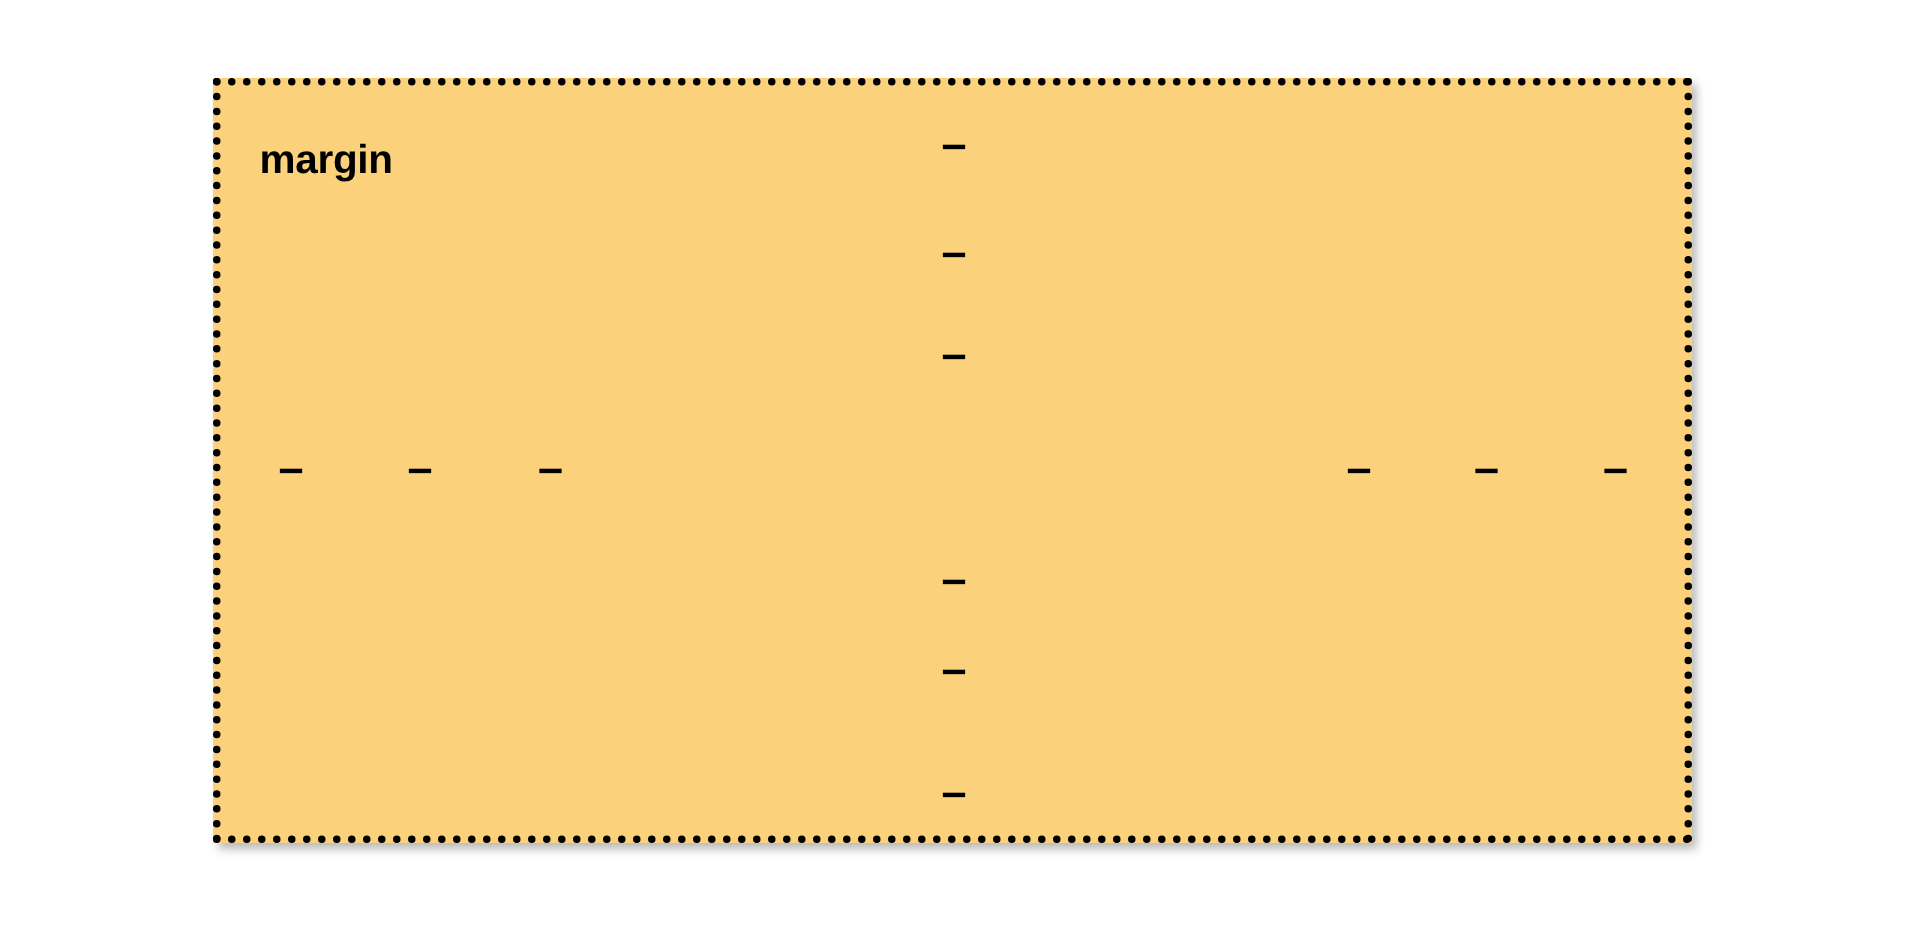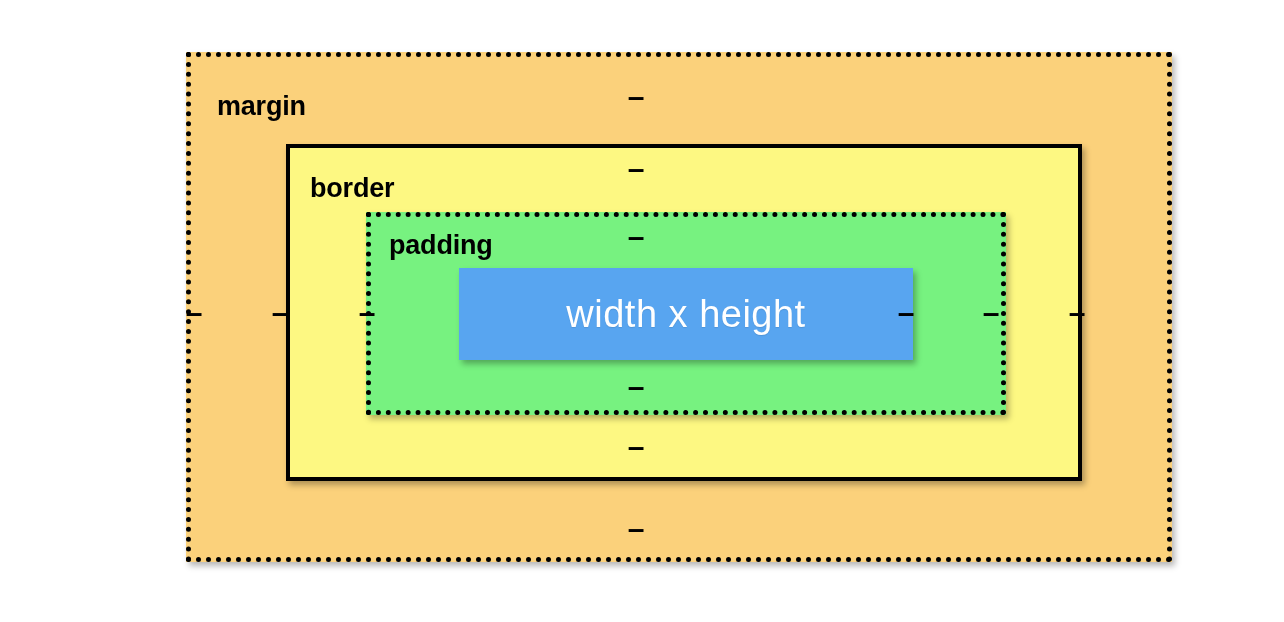--- a/index.html
+++ b/index.html
@@ -28,21 +28,20 @@
   }
 
   #margin-box {
     left: 142px;
     top: 52px;
     width: 986px;
     height: 510px;
     background: #fbd17b;
     border: 5px dotted #000000;
     box-shadow: 3px 4px 6px rgba(0,0,0,0.28);
-    margin-left: 44px;
   }
 
   #border-box {
     left: 95px;   
     top: 87px;    
     width: 796px;
     height: 337px;
     background: #fdf882;
     border: 4px solid #000000;
     box-shadow: 3px 4px 6px rgba(0,0,0,0.30);
@@ -107,34 +106,20 @@
 </style>
 </head>
 <body>
 
 <div id="canvas">
 
   <div class="box" id="margin-box">
 
     <span class="region-label" id="margin-label">margin</span>
 
-    <div class="box" id="border-box">
-
-      <span class="region-label" id="border-label">border</span>
-
-      <div class="box" id="padding-box">
-
-        <span class="region-label" id="padding-label">padding</span>
-
-        <div class="box" id="content-box">
-          <span id="content-label">width x height</span>
-        </div>
-
-      </div>
-    </div>
   </div>
 
   <span class="dash" style="left:194px; top:313px;">–</span>
   <span class="dash" style="left:280px; top:313px;">–</span>
   <span class="dash" style="left:367px; top:313px;">–</span>
 
   <span class="dash" style="left:906px; top:313px;">–</span>
   <span class="dash" style="left:991px; top:313px;">–</span>
   <span class="dash" style="left:1077px; top:313px;">–</span>
 

